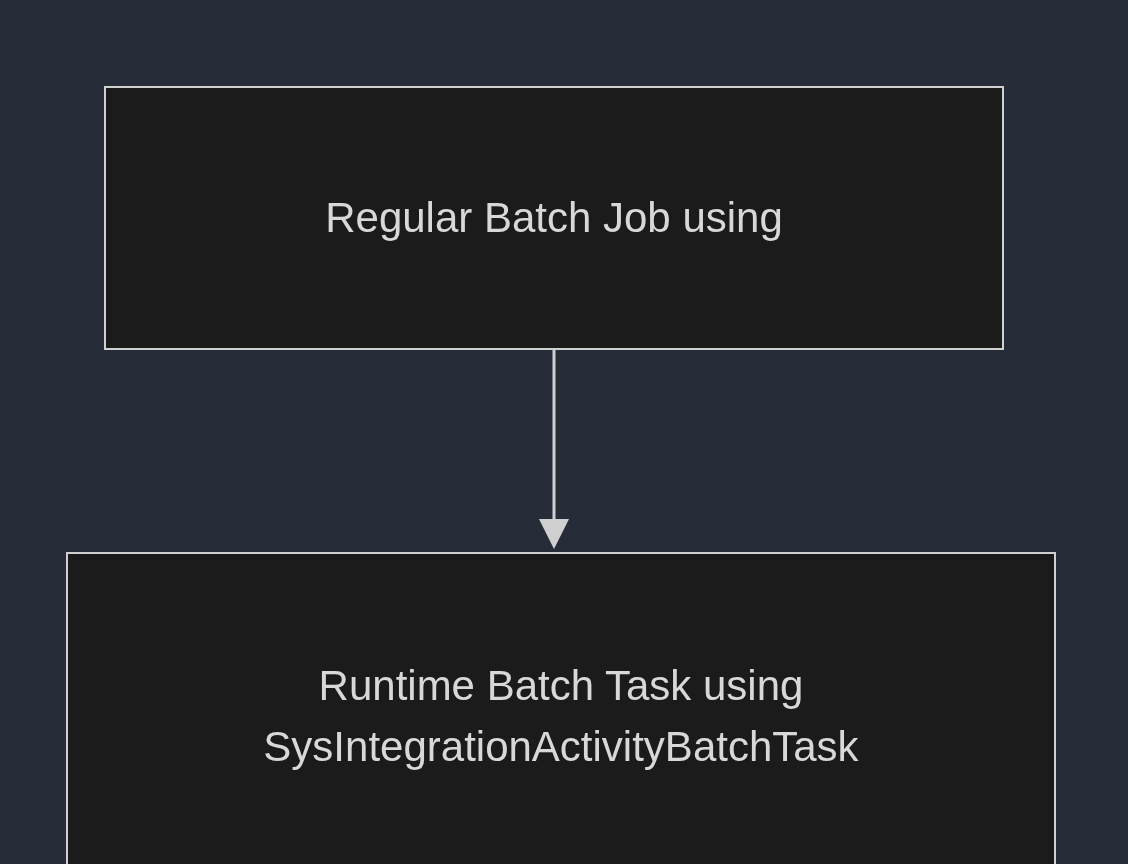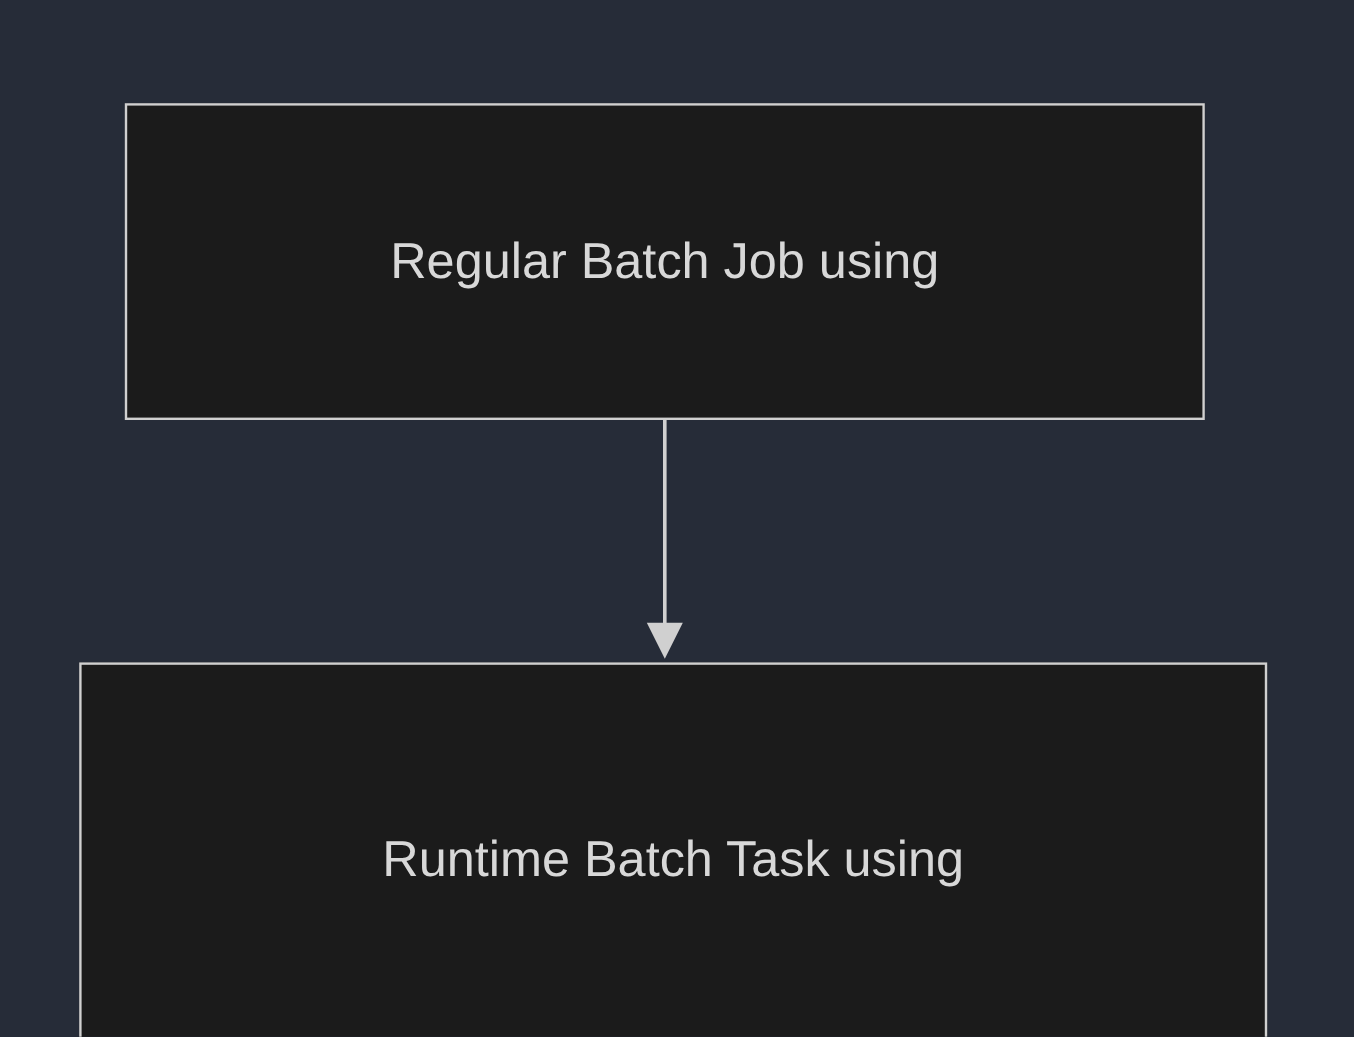--- a/index.html
+++ b/index.html
@@ -68,16 +68,17 @@
       <marker id="arrowhead" markerWidth="12" markerHeight="12" refX="6" refY="6" orient="auto">
         <path d="M1,1 L11,6 L1,11 Z" fill="#d0d0d0"></path>
       </marker>
     </defs>
     <line x1="554" y1="350" x2="554" y2="534" stroke="#d0d0d0" stroke-width="3" marker-end="url(#arrowhead)"></line>
   </svg>
 
   <div class="node node-bottom">
     <div>
       <span>Runtime Batch Task using</span><br>
+      <span>SysIntegrationActivityBatchTask</span>
     </div>
   </div>
 
 </div>
 
 </body></html>

